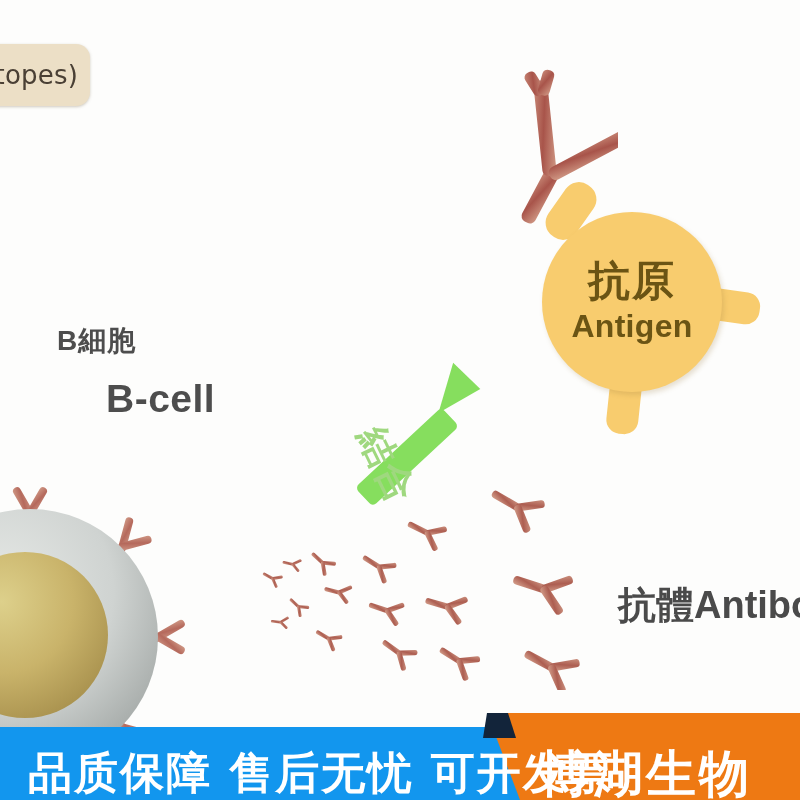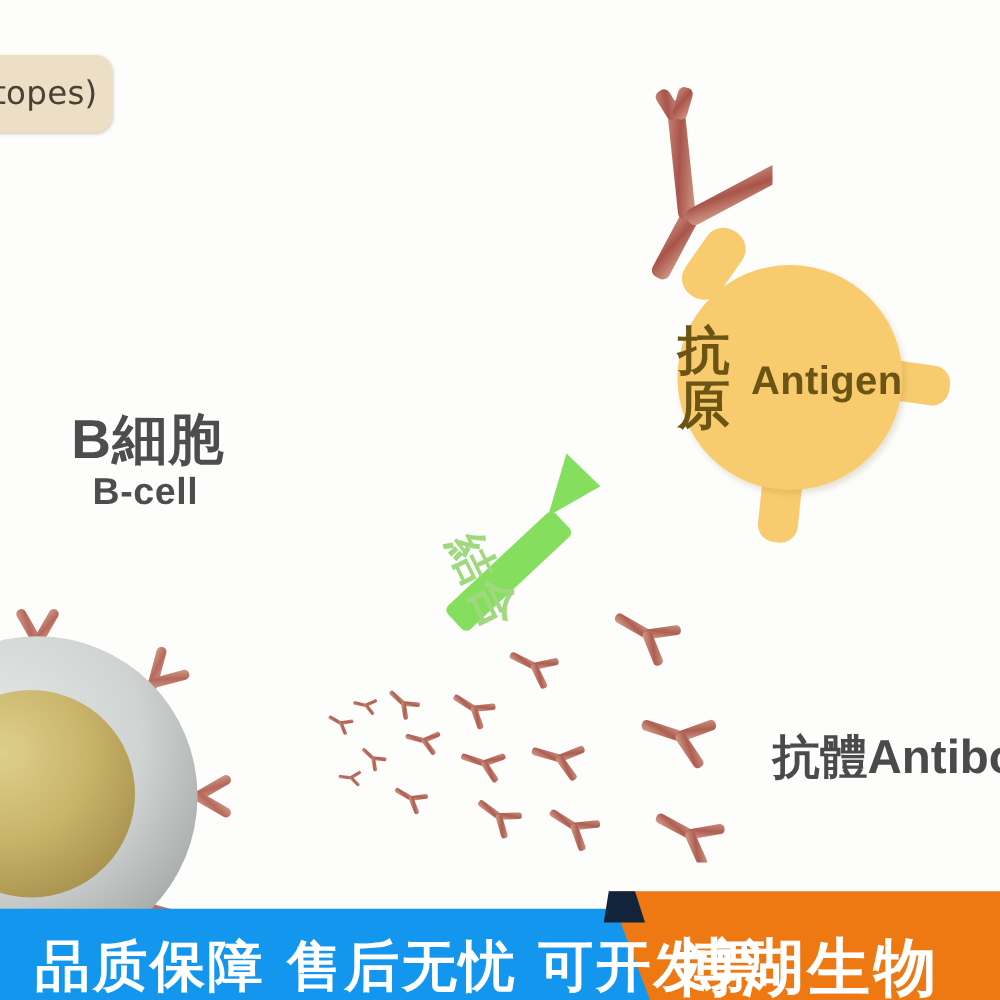--- a/index.html
+++ b/index.html
@@ -22,42 +22,42 @@
     padding-right:12px;box-sizing:border-box;
   }
   .epitope-box span{
     font-family:"DejaVu Sans",sans-serif;
     font-size:26px;color:#4a4035;letter-spacing:.2px;
     white-space:nowrap;
   }
 
   
   .lbl{position:absolute;color:#4d4d4d;white-space:nowrap;}
-  .lbl-cn{font-size:44px;font-weight:bold;letter-spacing:1px;}
-  .lbl-en{font-size:30px;font-weight:bold;letter-spacing:.5px;}
+  .lbl-cn{font-size:28px;font-weight:bold;letter-spacing:1px;}
+  .lbl-en{font-size:39px;font-weight:bold;letter-spacing:.5px;margin-left:32px;}
 
   #bcell-cn{left:57px;top:322px;}
   #bcell-en{left:74px;top:377px;}
 
   #antibody-label{left:618px;top:580px;font-size:38px;font-weight:bold;color:#4a4a4a;}
 
   
   #antigen-group{position:absolute;left:520px;top:170px;width:250px;height:290px;}
   .antigen-body{
     position:absolute;left:22px;top:42px;width:180px;height:180px;
     background:#f8cc6e;border-radius:50%;
     box-shadow:2px 3px 5px rgba(150,120,60,.22);
   }
   .epitope-nub{position:absolute;background:#f8cc6e;}
   #nub-ul{left:34px;top:10px;width:34px;height:62px;border-radius:16px;transform:rotate(35deg);}
   #nub-r{left:178px;top:120px;width:62px;height:32px;border-radius:14px;transform:rotate(8deg);}
   #nub-b{left:88px;top:204px;width:32px;height:60px;border-radius:14px;transform:rotate(6deg);}
   .antigen-text{
     position:absolute;left:22px;top:42px;width:180px;height:180px;
-    display:flex;flex-direction:row;align-items:center;justify-content:center;
+    display:flex;flex-direction:column;align-items:center;justify-content:center;
     pointer-events:none;
   }
   .antigen-text .t-cn{font-size:42px;font-weight:bold;color:#6b5414;line-height:1.05;letter-spacing:2px;}
   .antigen-text .t-en{font-size:32px;font-weight:bold;color:#6b5414;margin-top:4px;letter-spacing:.3px;}
 
   
   #bcell-group{position:absolute;left:-120px;top:465px;width:360px;height:320px;}
 
   
   #bind-arrow{position:absolute;left:352px;top:358px;width:140px;height:150px;}

